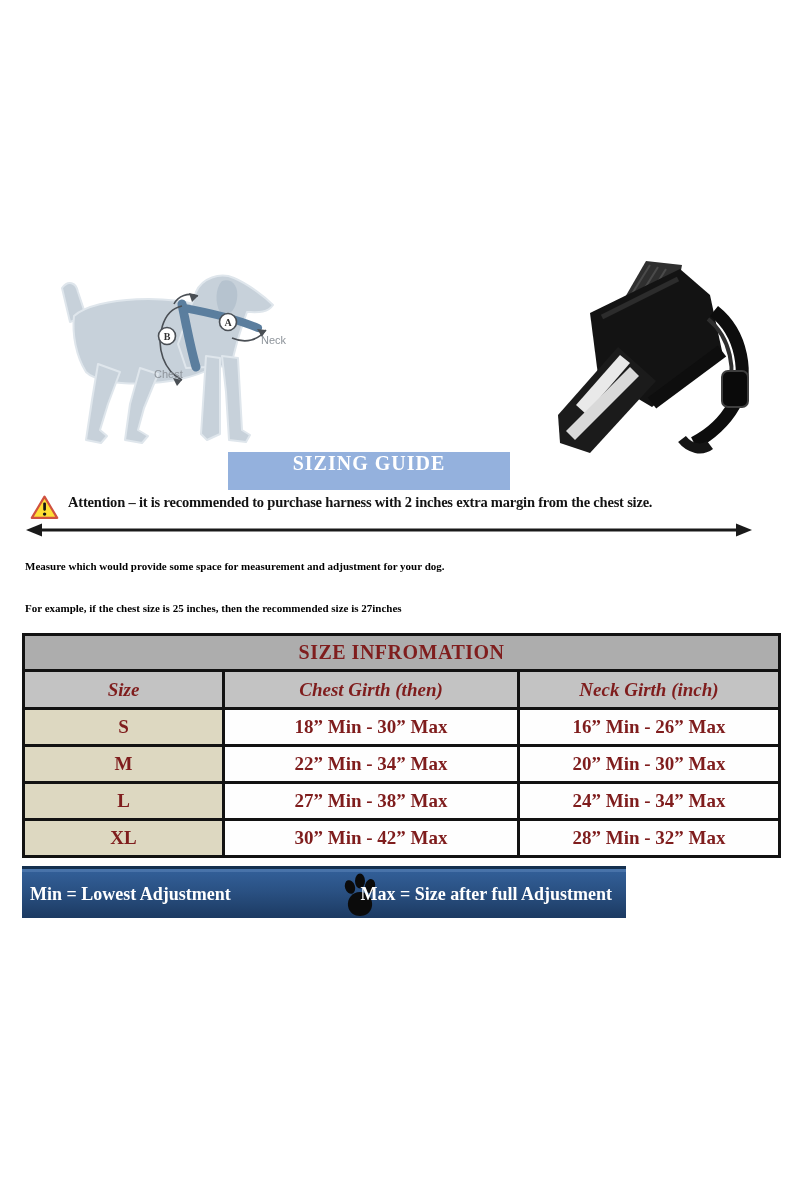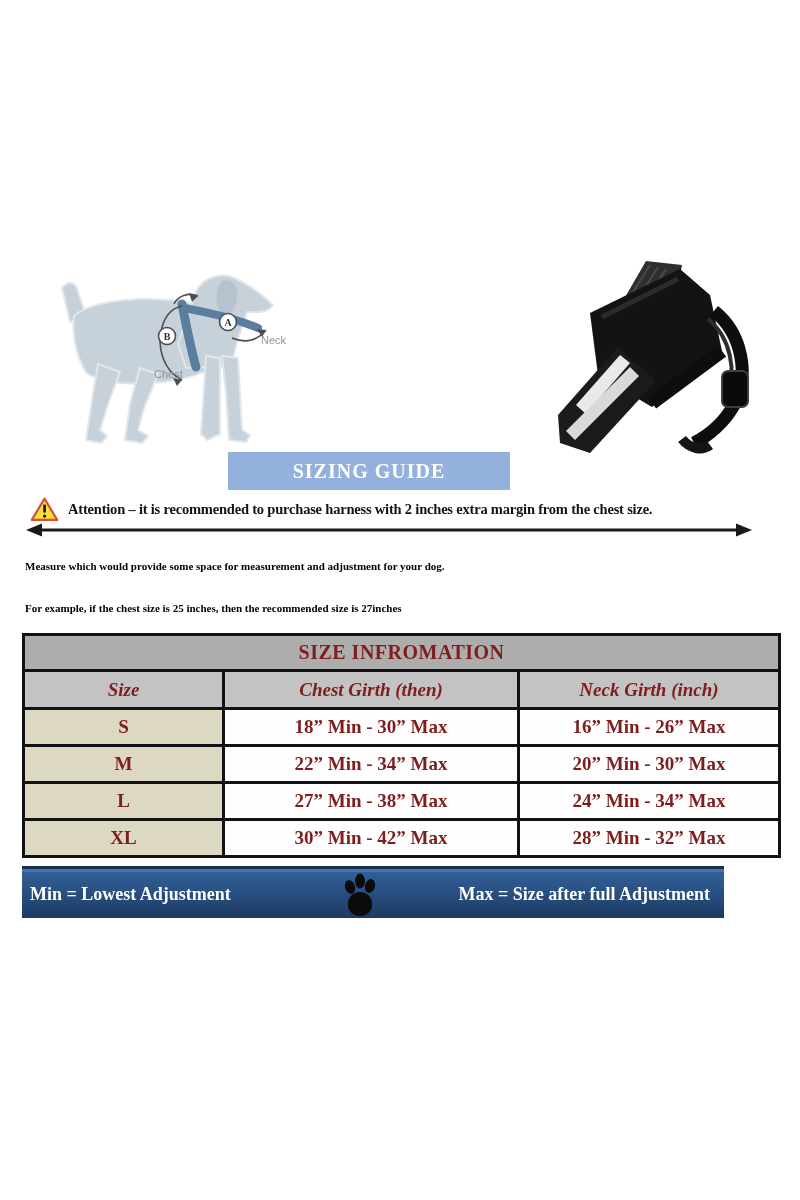--- a/index.html
+++ b/index.html
@@ -8,26 +8,26 @@
     position:relative;width:800px;height:1200px;background:#ffffff;
     font-family:"Liberation Serif","DejaVu Serif",serif;overflow:hidden;
   }
   
   .dog-diagram{position:absolute;left:36px;top:272px;width:288px;height:186px;}
   .harness-photo{position:absolute;left:532px;top:253px;width:232px;height:218px;}
   
   .banner{
     position:absolute;left:228px;top:452px;width:282px;height:38px;
     background:#94b1dd;color:#ffffff;font-weight:bold;font-size:20px;
-    letter-spacing:1px;display:flex;align-items:center;justify-content:center;
+    letter-spacing:1px;display:flex;justify-content:center;
   }
   
   .attention-row{
     position:absolute;left:30px;top:494px;width:740px;height:30px;
-    display:flex;align-items:center;gap:9px;
+    display:flex;gap:9px;
   }
   .attention-text{
     font-weight:bold;font-size:14.5px;color:#131313;letter-spacing:-0.2px;
   }
   .double-arrow{position:absolute;left:26px;top:520px;width:726px;height:18px;}
   
   .note{position:absolute;left:25px;width:740px;font-weight:bold;font-size:11px;color:#000000;}
   .note-1{top:560px;}
   .note-2{top:590px;margin-top:12px;}
   
@@ -40,21 +40,21 @@
     font-weight:bold;color:#7f1d1d;padding:0;
   }
   .size-table .t-title{background:#adadad;height:33px;font-size:20px;letter-spacing:0.5px;}
   .size-table .t-head{background:#c3c3c3;height:35px;font-size:19px;font-style:italic;}
   .size-table .t-size{background:#ddd8c1;font-size:19px;}
   .size-table .t-val{background:#fefefe;font-size:19px;}
   .size-table tr.data-row{height:37px;}
   .col-size{width:200px;} .col-chest{width:295px;} .col-neck{width:261px;}
   
   .legend-bar{
-    position:absolute;left:22px;top:866px;width:702px;height:52px;
+    position:absolute;left:22px;top:866px;width:604px;height:52px;
     box-sizing:border-box;border-top:3px solid #14304f;
     background:linear-gradient(180deg,#33609a 0%,#2a5183 45%,#1c3a62 100%);
     box-shadow:inset 0 3px 0 rgba(130,170,215,0.28);
     display:flex;align-items:center;color:#ffffff;font-weight:bold;font-size:18px;
   }
   .legend-min{position:absolute;left:8px;top:50%;transform:translateY(-50%);}
   .legend-max{position:absolute;right:14px;top:50%;transform:translateY(-50%);}
   .paw-icon{position:absolute;left:318px;top:4px;}
   .diagram-label{font-family:"Liberation Sans","DejaVu Sans",sans-serif;fill:#8e949b;font-size:11px;}
 </style>

